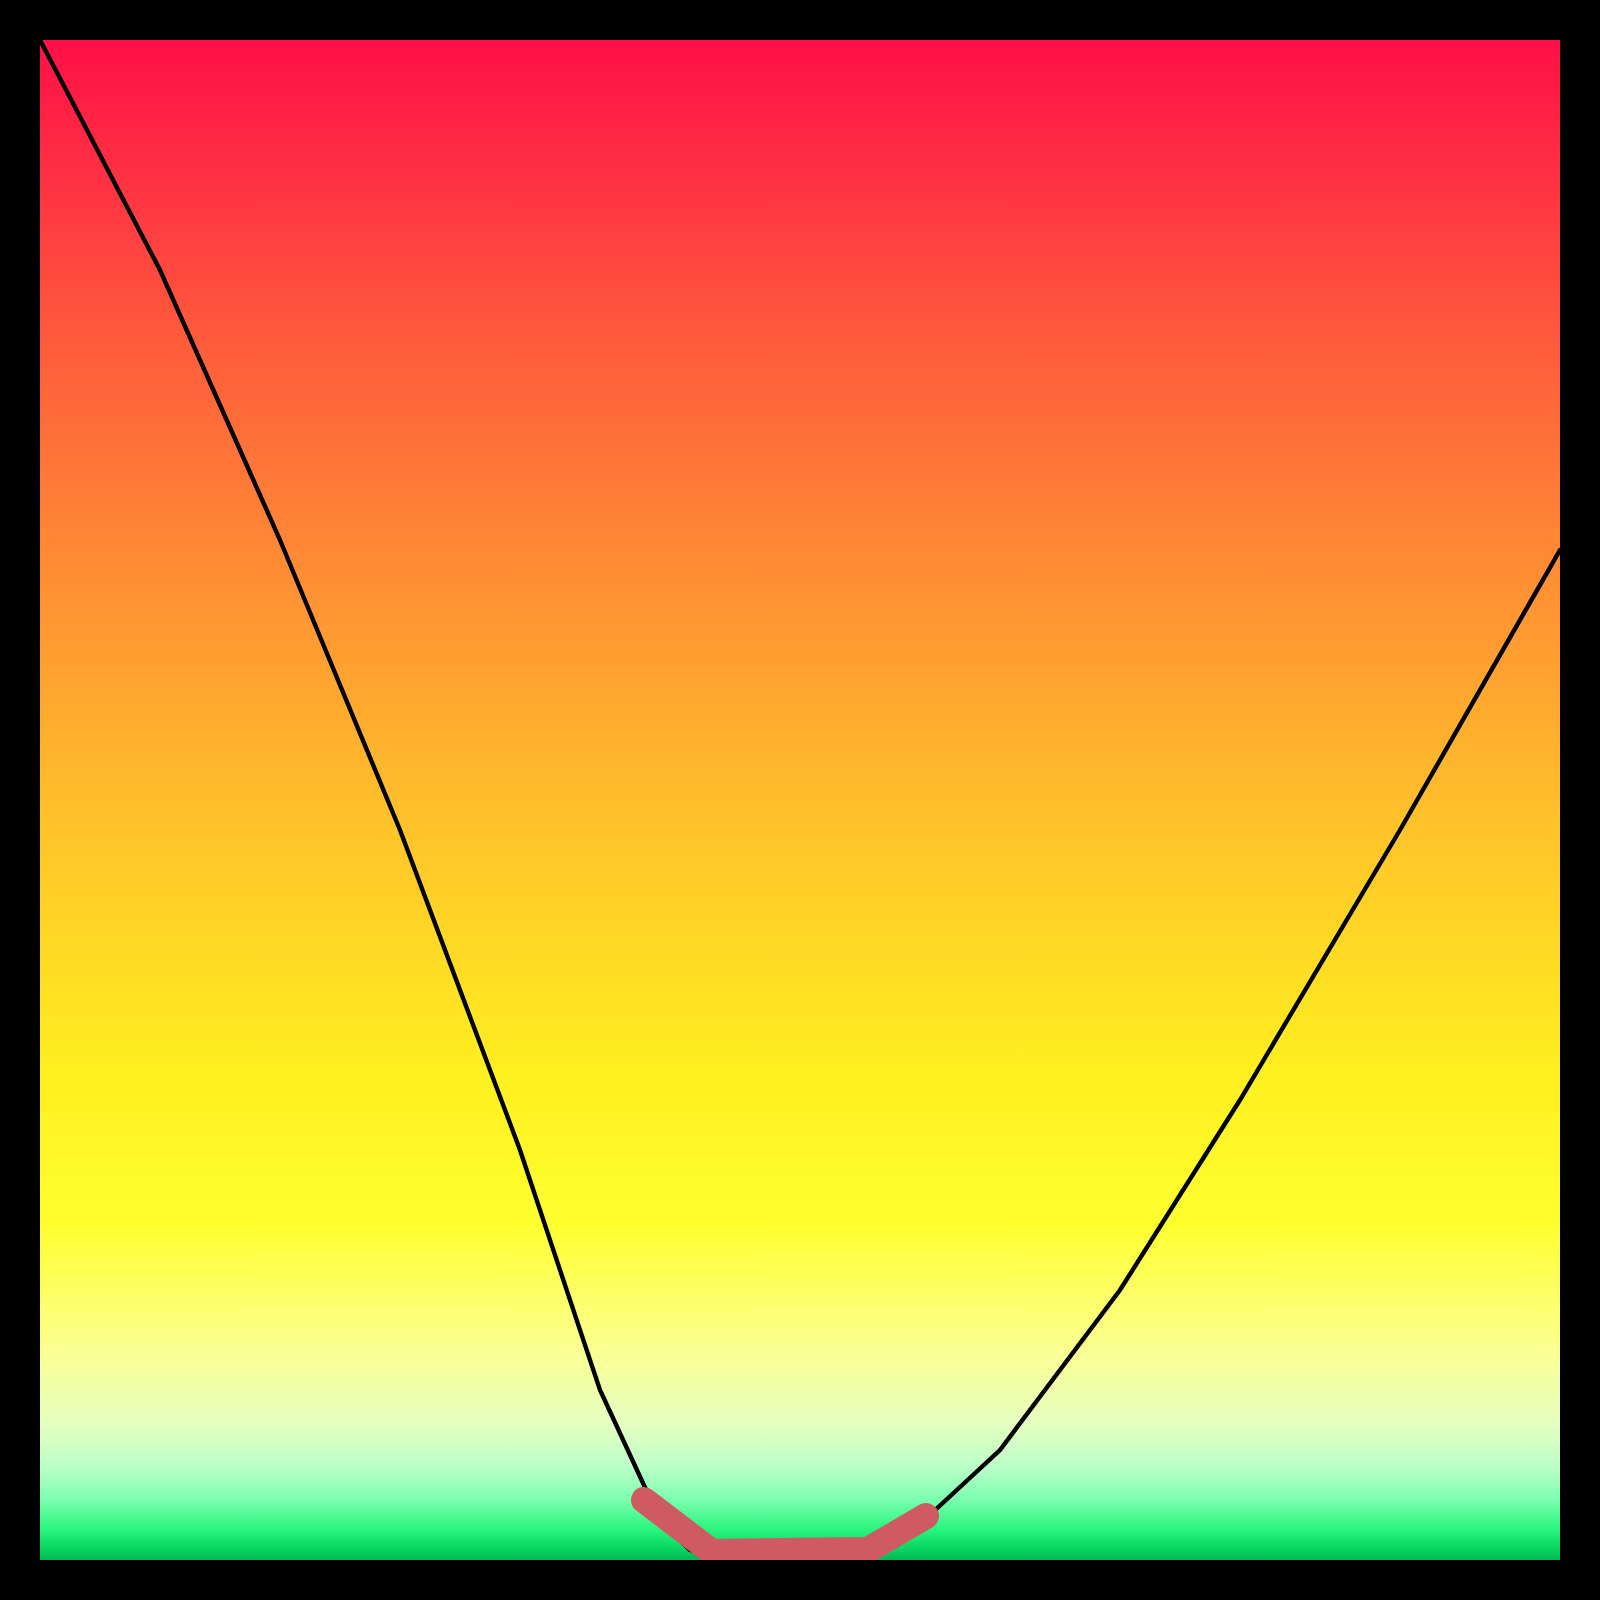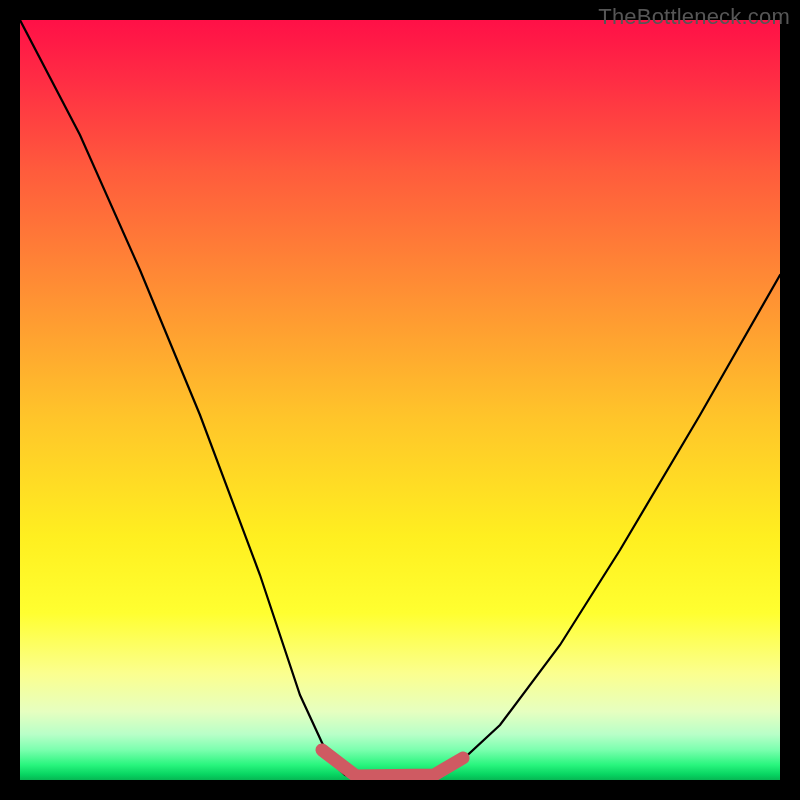--- a/index.html
+++ b/index.html
@@ -61,21 +61,20 @@
     inset: 0;
     width: 100%;
     height: 100%;
   }
 </style>
 </head>
 <body>
 
 <div class="frame">
 
-  <div class="watermark">TheBottleneck.com</div>
 
   <div class="plot">
     <div class="gradient"></div>
     <svg class="curves" viewBox="0 0 760 760" preserveAspectRatio="none">
       <path fill="none" stroke-width="2.2" stroke-linecap="round" d="M0 0 L60 115 L120 250 L180 395 L240 555 L280 675 L310 740 L325 755 L325 755 L345 759 L365 760 L385 760 L405 758 L420 753 L420 753 L440 742 L480 705 L540 625 L600 530 L680 395 L760 255" stroke="#000000"></path>
       <path fill="none" stroke-width="13" stroke-linecap="round" stroke-linejoin="round" d="M302 730 L336 756 L336 756 L414 755 L414 755 L443 738" stroke="#cf5a62"></path>
     </svg>
   </div>
 
 </div>

